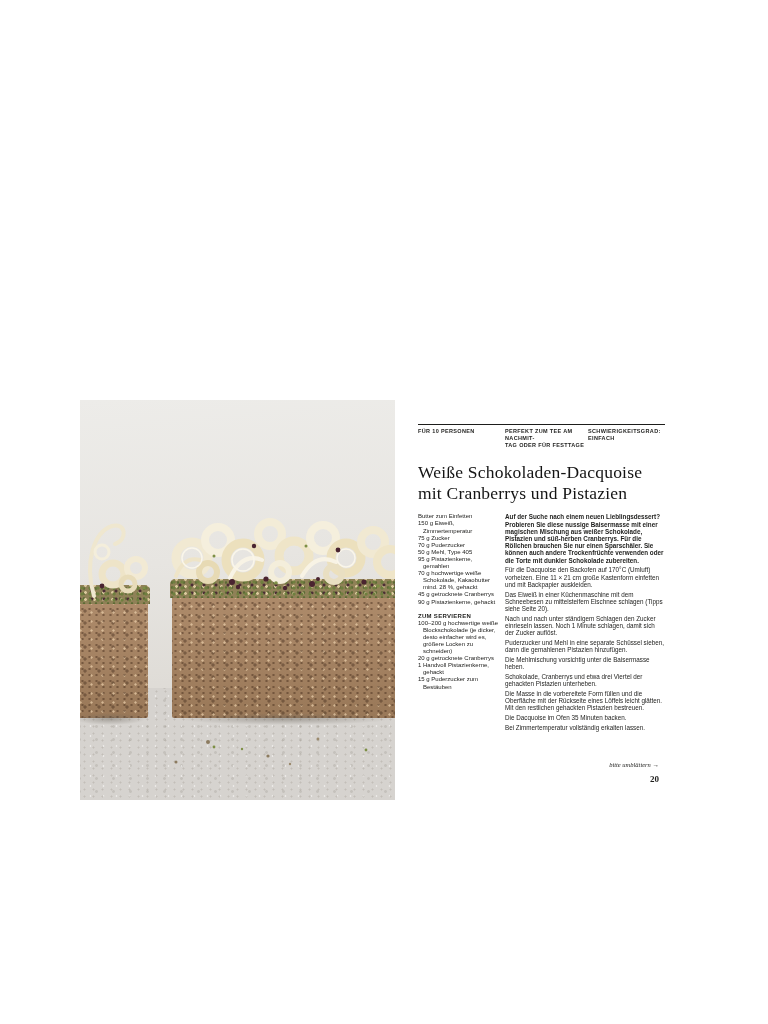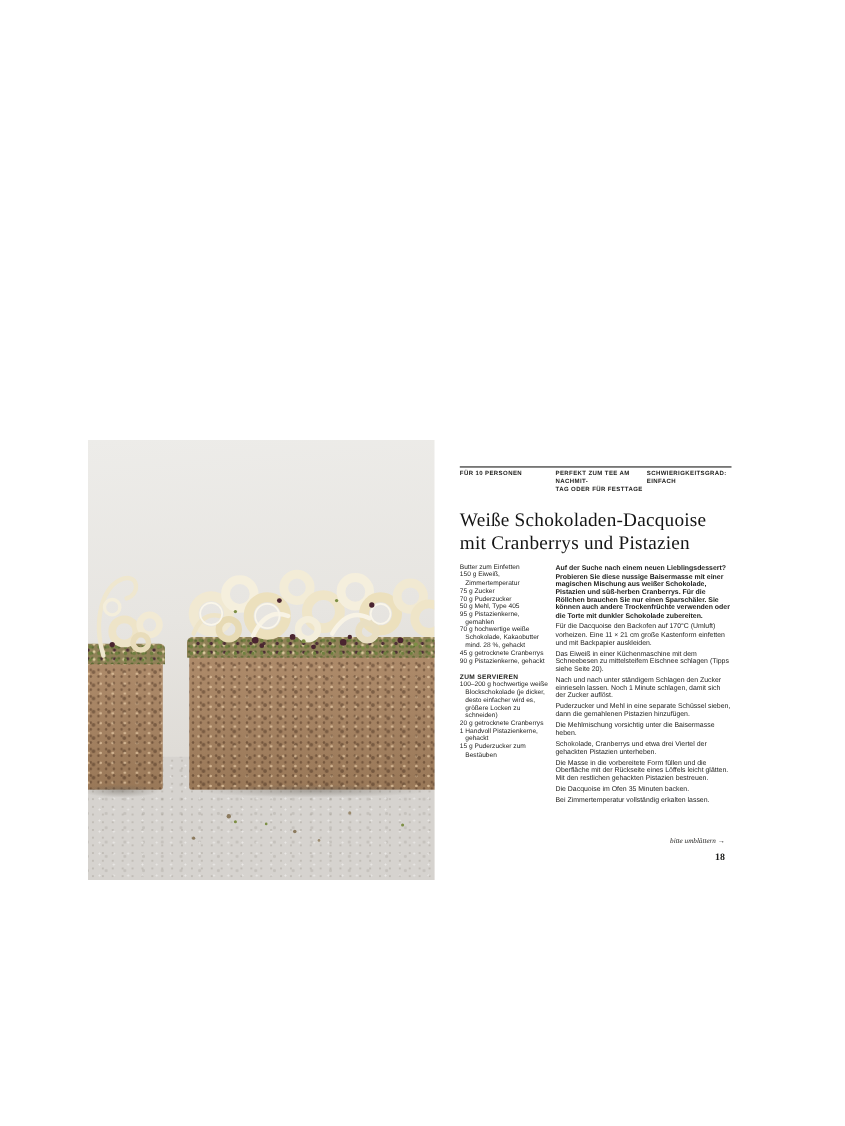--- a/index.html
+++ b/index.html
@@ -192,16 +192,16 @@
         <p>Puderzucker und Mehl in eine separate Schüssel sieben, dann die gemahlenen Pistazien hinzufügen.</p>
         <p>Die Mehlmischung vorsichtig unter die Baisermasse heben.</p>
         <p>Schokolade, Cranberrys und etwa drei Viertel der gehackten Pistazien unterheben.</p>
         <p>Die Masse in die vorbereitete Form füllen und die Oberfläche mit der Rückseite eines Löffels leicht glätten. Mit den restlichen gehackten Pistazien bestreuen.</p>
         <p>Die Dacquoise im Ofen 35 Minuten backen.</p>
         <p>Bei Zimmertemperatur vollständig erkalten lassen.</p>
       </div>
     </div>
 
     <div class="continue-note">bitte umblättern →</div>
-    <div class="page-number">18</div>
+    <div class="page-number">20</div>
   </div>
 
 </div>
 
 </body></html>

